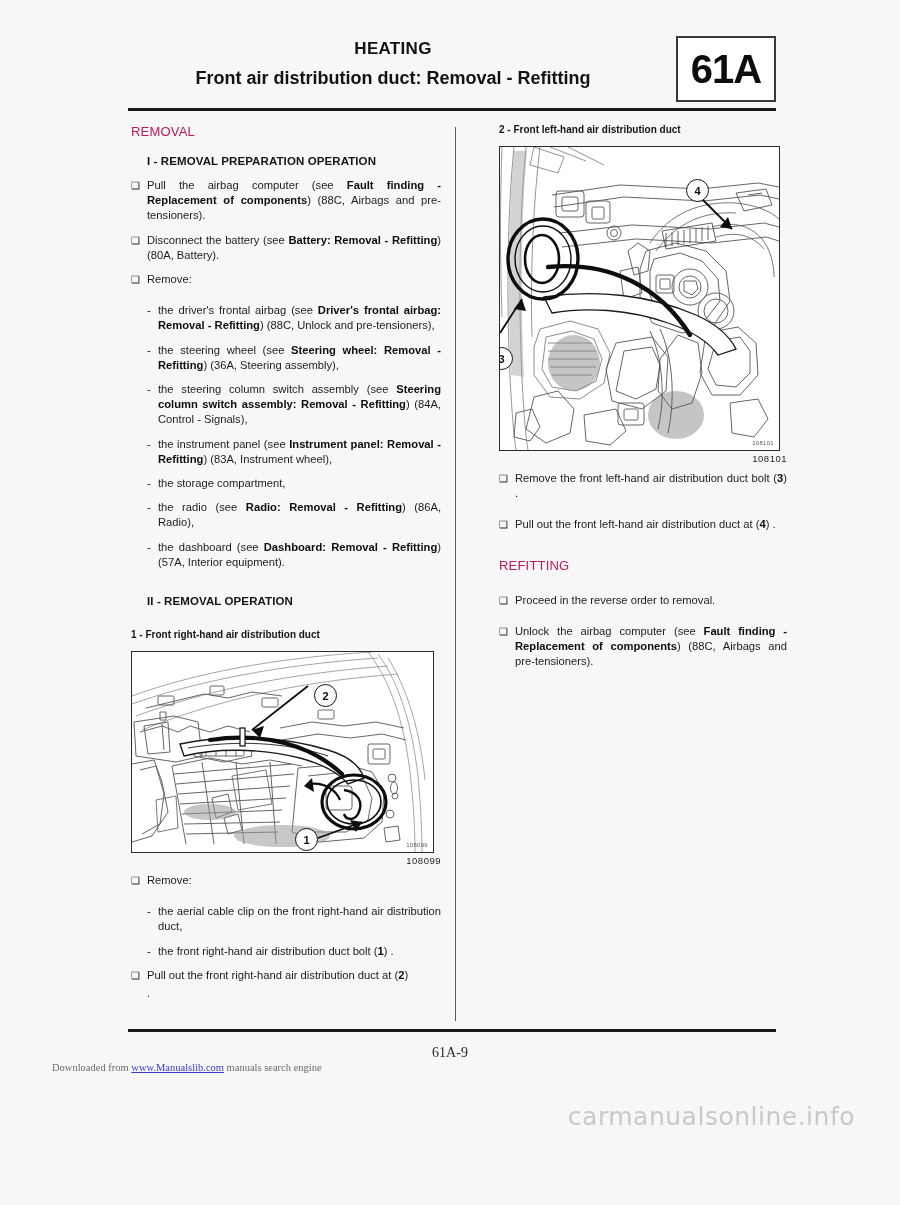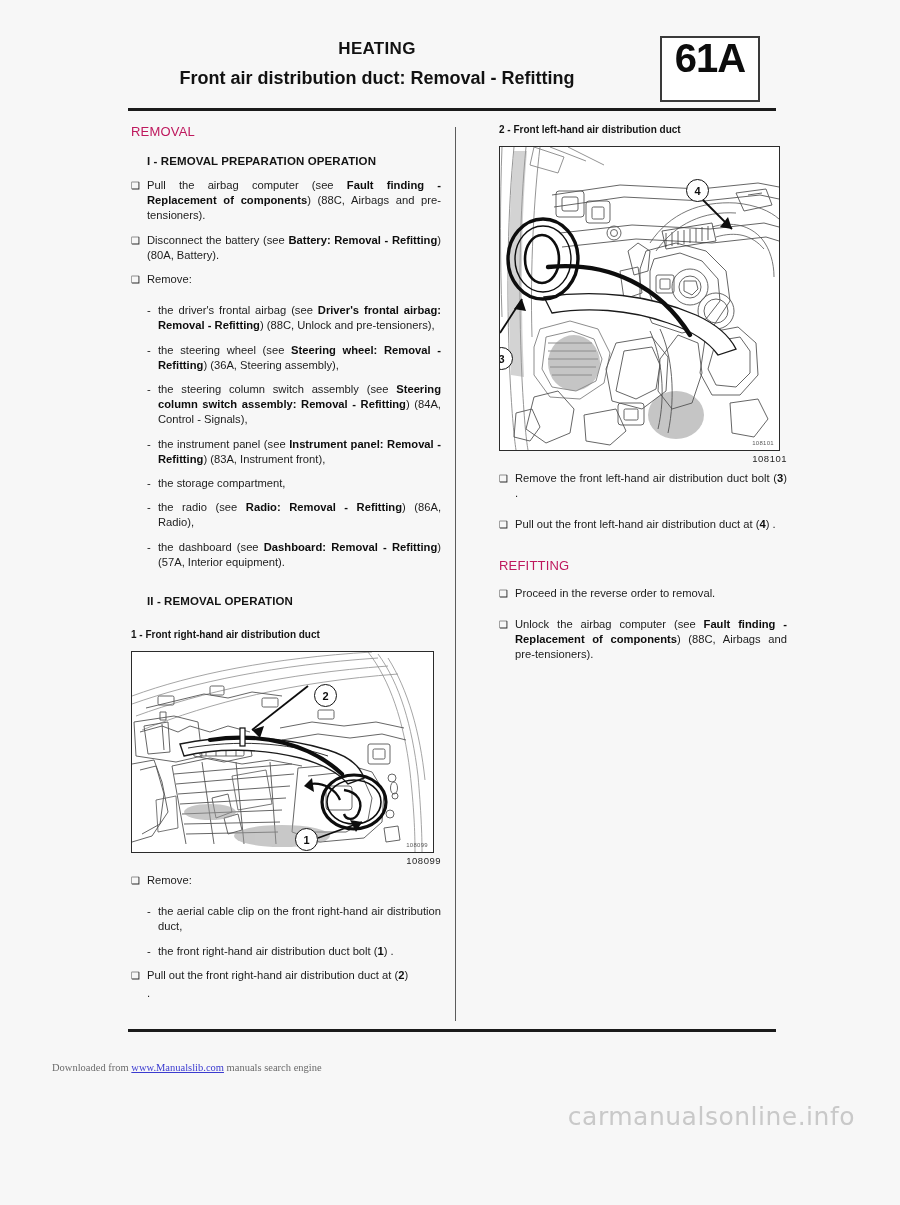--- a/index.html
+++ b/index.html
@@ -14,21 +14,21 @@
     position: relative;
     width: 900px;
     height: 1205px;
     background: #f7f7f7;
     overflow: hidden;
   }
 
   
   .header {
     position: absolute;
-    left: 112px;
+    left: 128px;
     top: 38px;
     width: 648px;
     height: 68px;
   }
   .header-titles {
     position: absolute;
     left: 0;
     top: 0;
     width: 530px;
     text-align: center;
@@ -50,21 +50,21 @@
   }
   .chapter-box {
     position: absolute;
     right: 0;
     top: -2px;
     width: 96px;
     height: 62px;
     border: 2px solid #3a3a3a;
     background: #ffffff;
     display: flex;
-    align-items: flex-start;
+    align-items: center;
     justify-content: center;
   }
   .chapter-code {
     font-size: 40px;
     font-weight: bold;
     color: #0d0d0d;
     letter-spacing: -1px;
     line-height: 40px;
   }
   .rule-top {
@@ -286,21 +286,21 @@
     <div class="dash-row">
       <span class="dash-glyph">-</span><span>the driver's frontal airbag (see </span><b>Driver's frontal airbag: Removal - Refitting</b><span>) (88C, Unlock and pre-tensioners),</span>
     </div>
     <div class="dash-row">
       <span class="dash-glyph">-</span><span>the steering wheel (see </span><b>Steering wheel: Removal - Refitting</b><span>) (36A, Steering assembly),</span>
     </div>
     <div class="dash-row">
       <span class="dash-glyph">-</span><span>the steering column switch assembly (see </span><b>Steering column switch assembly: Removal - Refitting</b><span>) (84A, Control - Signals),</span>
     </div>
     <div class="dash-row">
-      <span class="dash-glyph">-</span><span>the instrument panel (see </span><b>Instrument panel: Removal - Refitting</b><span>) (83A, Instrument front),</span>
+      <span class="dash-glyph">-</span><span>the instrument panel (see </span><b>Instrument panel: Removal - Refitting</b><span>) (83A, Instrument wheel),</span>
     </div>
     <div class="dash-row">
       <span class="dash-glyph">-</span><span>the storage compartment,</span>
     </div>
     <div class="dash-row">
       <span class="dash-glyph">-</span><span>the radio (see </span><b>Radio: Removal - Refitting</b><span>) (86A, Radio),</span>
     </div>
     <div class="dash-row">
       <span class="dash-glyph">-</span><span>the dashboard (see </span><b>Dashboard: Removal - Refitting</b><span>) (57A, Interior equipment).</span>
     </div>
@@ -550,36 +550,37 @@
     </div>
 
     <div class="spacer-sm"></div>
 
     <div class="bullet-row">
       <span class="bullet-glyph">❑</span><span>Pull out the front left-hand air distribution duct at (</span><b>4</b><span>) .</span>
     </div>
 
     <div class="spacer-lg"></div>
 
-    <h2 class="sec-head" style="margin-bottom:13px;">REFITTING</h2>
+    <h2 class="sec-head" style="margin-bottom:20px;">REFITTING</h2>
 
     <div class="bullet-row">
       <span class="bullet-glyph">❑</span><span>Proceed in the reverse order to removal.</span>
     </div>
 
     <div class="spacer-sm"></div>
 
     <div class="bullet-row">
       <span class="bullet-glyph">❑</span><span>Unlock the airbag computer (see </span><b>Fault finding - Replacement of components</b><span>) (88C, Airbags and pre-tensioners).</span>
     </div>
 
   </div>
 
   <div class="rule-bottom"></div>
 
+  <div class="footer-page">61A-9</div>
 
   <div class="footer-dl">
     <span>Downloaded from </span><a href="#">www.Manualslib.com</a><span class="tail"> manuals search engine</span>
   </div>
 
   <div class="watermark">carmanualsonline.info</div>
 
 </div>
 
 </body></html>

